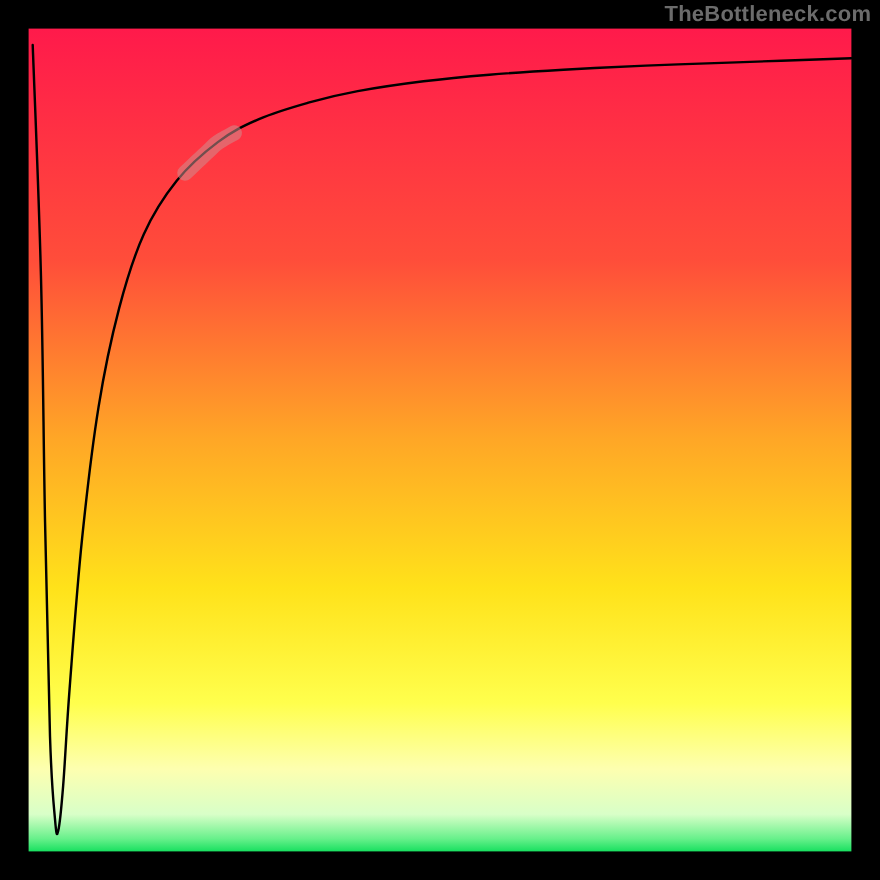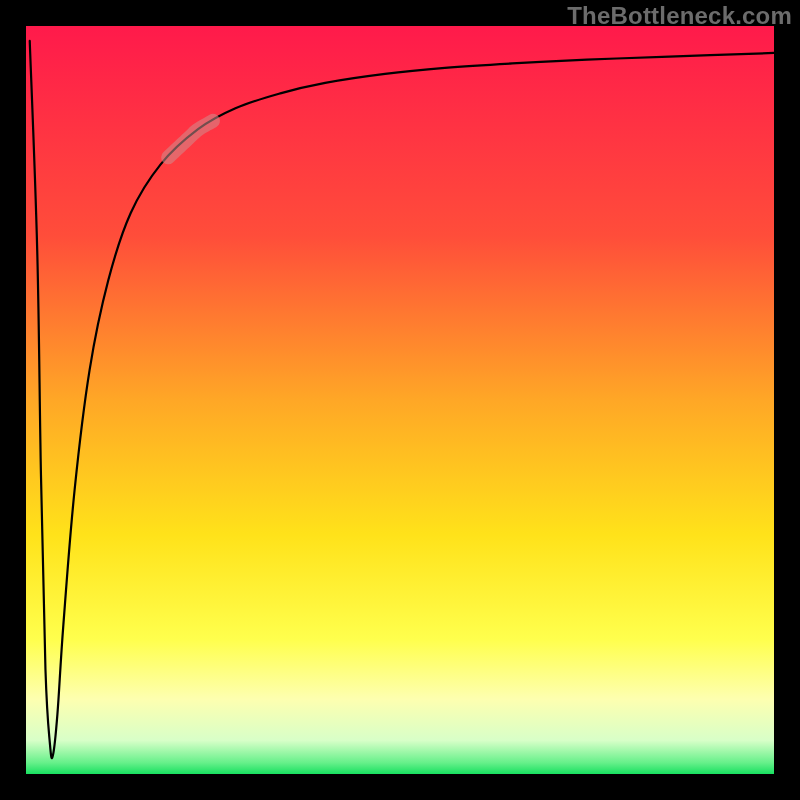--- a/index.html
+++ b/index.html
@@ -13,21 +13,21 @@
   }
   .wrap {
     position: relative;
     width: 800px;
     height: 800px;
   }
   .watermark {
     position: absolute;
     top: 2px;
     right: 8px;
-    font-size: 24px;
+    font-size: 20px;
     font-weight: 600;
     color: #6c6c6c;
     letter-spacing: 0.2px;
   }
   svg { display: block; }
 </style>
 </head>
 <body>
 <div class="wrap">
   <div class="watermark">TheBottleneck.com</div>

